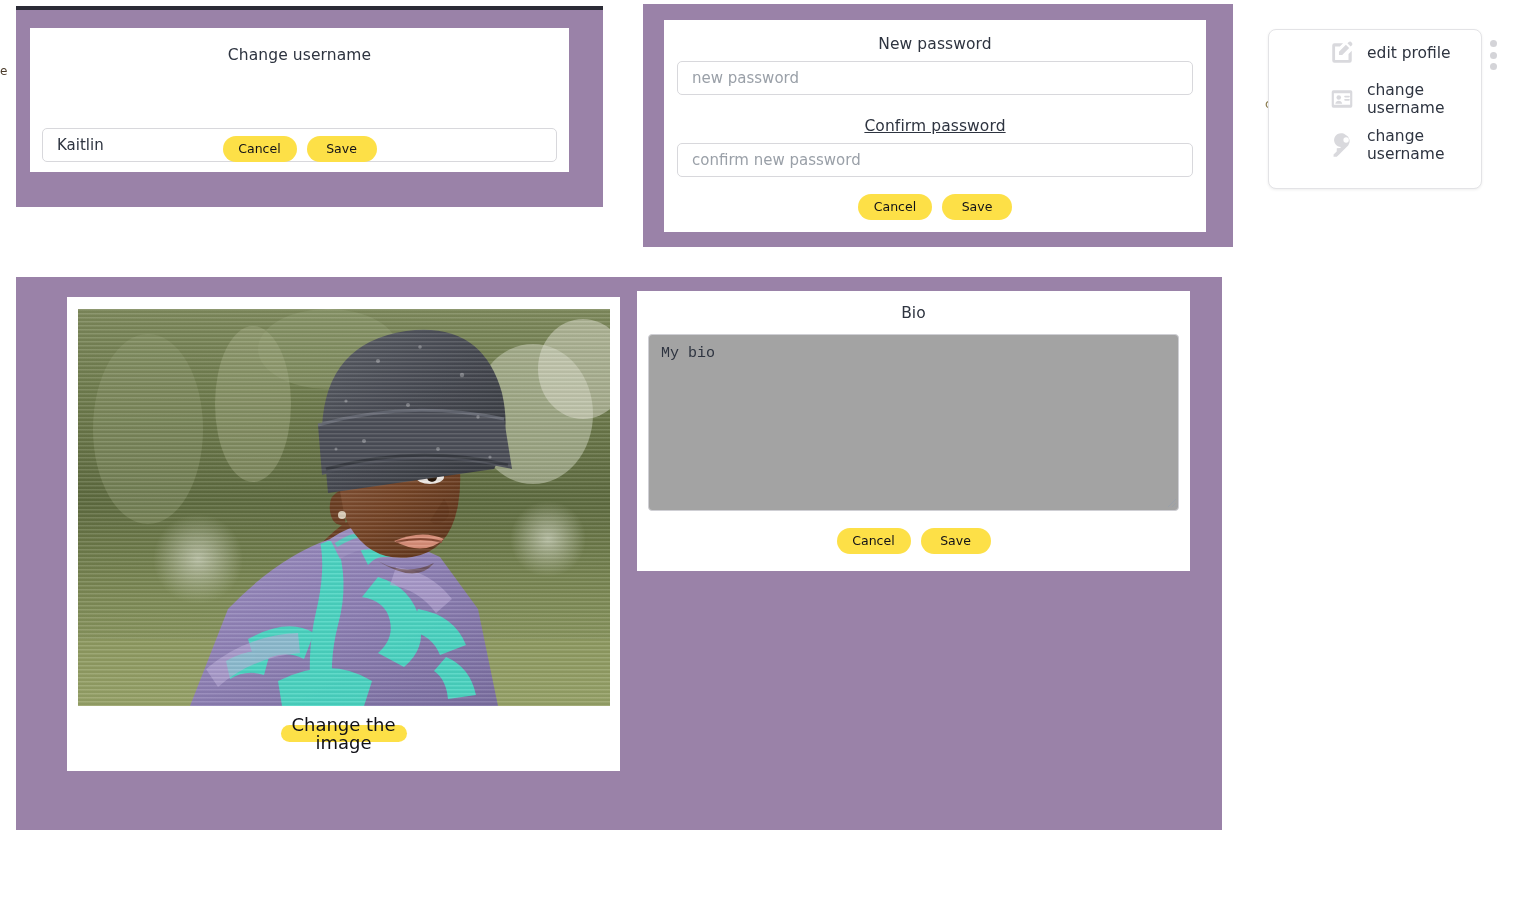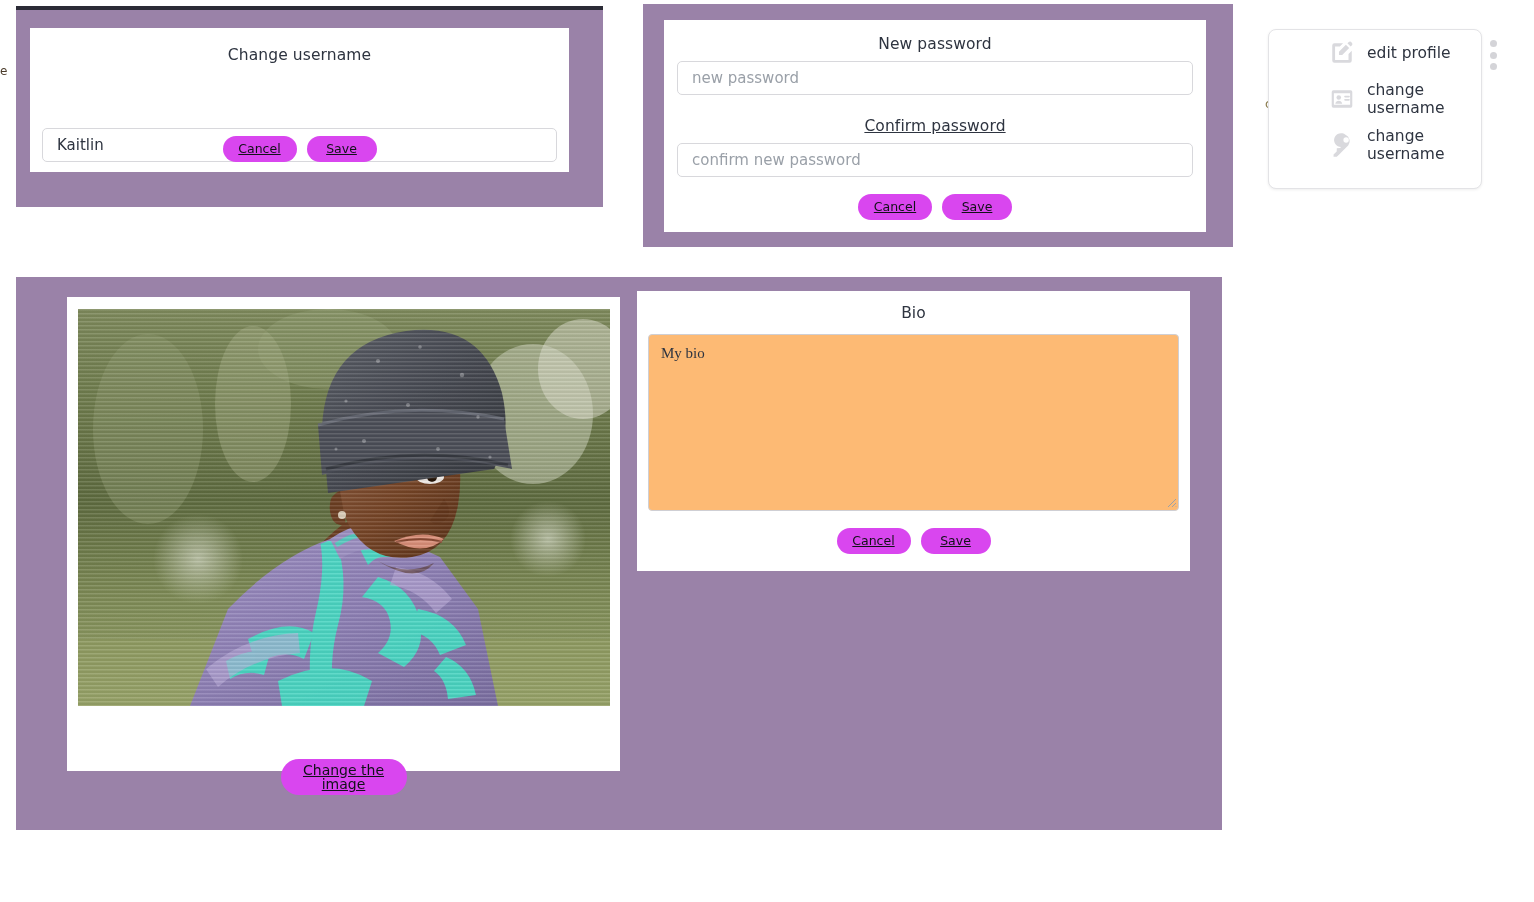--- a/index.html
+++ b/index.html
@@ -53,37 +53,36 @@
   .field::placeholder { color: #9aa0a8; }
 
   .btn-row {
     display: flex;
     justify-content: center;
     align-items: center;
     gap: 10px;
   }
 
   .btn {
-    background: #d946ef;
+    background: #fde047;
     color: #111118;
     border: none;
     border-radius: 999px;
     font-family: "DejaVu Sans", "Liberation Sans", sans-serif;
     font-size: 12.5px;
     line-height: 1;
     cursor: pointer;
     display: inline-flex;
     align-items: center;
     justify-content: center;
     padding: 0;
-    text-decoration: underline;
   }
   .btn-cancel { width: 74px; height: 26px; }
   .btn-save   { width: 70px; height: 26px; text-align: right; }
-  .btn-wide   { width: 126px; height: 36px; font-size: 14px; margin-top: 34px; }
+  .btn-wide   { width: 126px; height: 17px; font-size: 18px; }
 
   
   #stage-username {
     left: 16px; top: 6px; width: 587px; height: 201px;
     border-top: 4px solid #2b2b36;
   }
   #card-username {
     left: 14px; top: 18px; width: 539px; height: 144px;
   }
   #card-username .card-title { margin-top: 18px; }
@@ -123,27 +122,27 @@
   #card-bio {
     left: 621px; top: 14px; width: 553px; height: 280px;
   }
   #card-bio .card-title { margin-top: 13px; }
   #bio-textarea {
     position: absolute; left: 11px; top: 43px;
     width: 531px; height: 177px;
     box-sizing: border-box;
     border: 1px solid #cfcfd4;
     border-radius: 4px;
-    font-family: Liberation Serif, serif;
+    font-family: Liberation Mono, monospace;
     font-size: 15px;
     color: #2e3440;
     padding: 10px 12px;
     resize: none;
     outline: none;
-    background: #fdba74;
+    background: #a3a3a3;
   }
   #bio-resize-handle {
     position: absolute; right: 13px; top: 207px;
     width: 10px; height: 10px; pointer-events: none;
   }
   #card-bio .btn-row { position: absolute; left: 0; top: 237px; width: 100%; }
 
   
   .photo-svg { display: block; width: 100%; height: 100%; }
   .scanlines {

